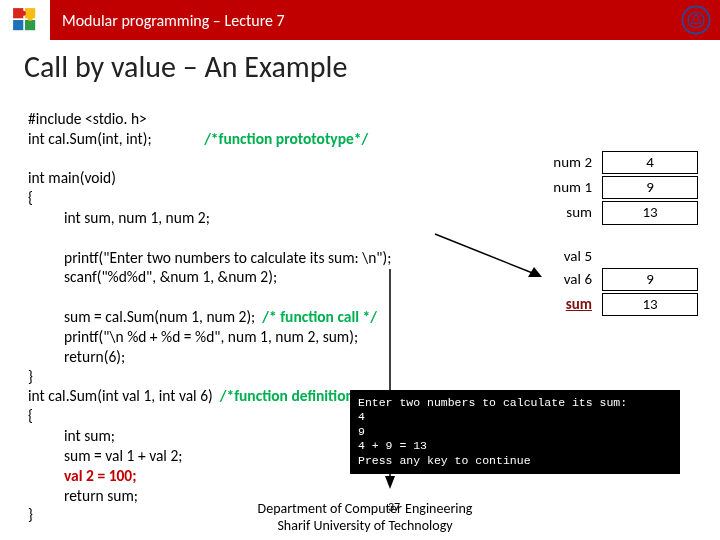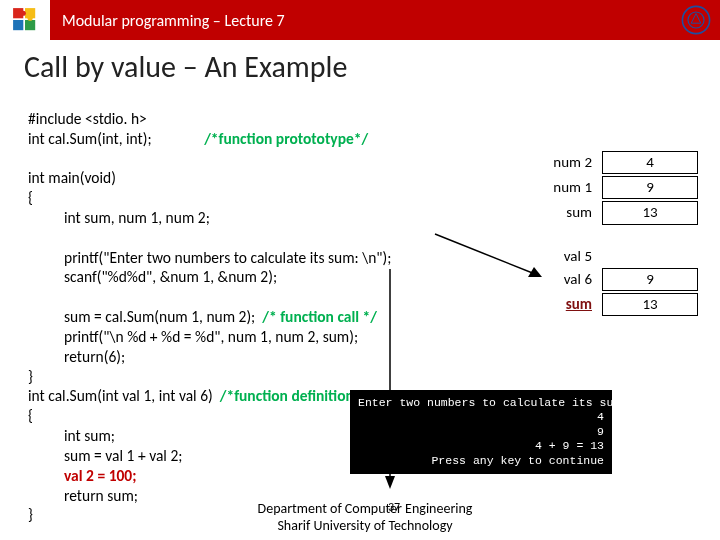--- a/index.html
+++ b/index.html
@@ -16,21 +16,21 @@
   .highlight { color: #c00000; font-weight: 700; }
   .indent1 { margin-left: 36px; }
   .mem-tables { position: absolute; right: 22px; top: 62px; width: 160px; font-size: 15px; }
   .mem-row { display: flex; align-items: center; margin-bottom: 2px; }
   .mem-label { width: 64px; text-align: right; padding-right: 10px; }
   .mem-cell { flex: 1; border: 1px solid #000; text-align: center; padding: 1px 0; position: relative; font-size: 15px; }
   .mem-gap { height: 20px; }
   .sum-label { font-weight: 700; color: #7f1010; text-decoration: underline; }
   .strike { position: relative; }
   .strike::after { content: ""; position: absolute; left: 10%; right: 10%; top: 50%; border-top: 2px solid #c00000; transform: rotate(-10deg); }
-  .output-box { position: absolute; left: 350px; top: 390px; width: 262px; background: #000; color: #fff; font-family: "Courier New", monospace; font-size: 11.5px; line-height: 1.25; padding: 6px 8px; white-space: pre; text-align: right; }
+  .output-box { position: absolute; left: 350px; top: 390px; width: 330px; background: #000; color: #fff; font-family: "Courier New", monospace; font-size: 11.5px; line-height: 1.25; padding: 6px 8px; white-space: pre; }
   .footer { position: absolute; bottom: 6px; left: 28px; right: 18px; display: flex; justify-content: space-between; align-items: center; font-size: 14px; flex-direction: column; }
   .pagenum { font-size: 12px; position: absolute; left: 360px; }
   .arrow { position: absolute; }
   .arrow-svg { overflow: visible; }
   .arrow-line { stroke: #000; stroke-width: 1.5; fill: none; }
   .arrow-head { fill: #000; }
 </style>
 </head>
 <body>
 

